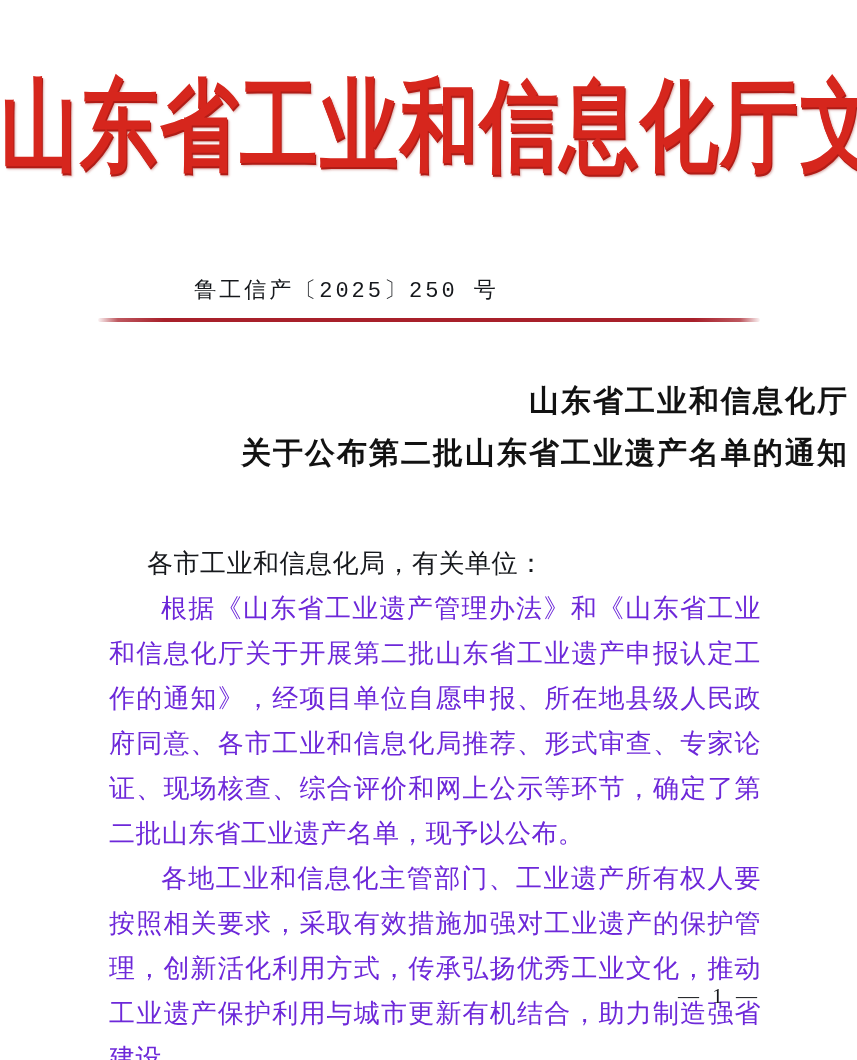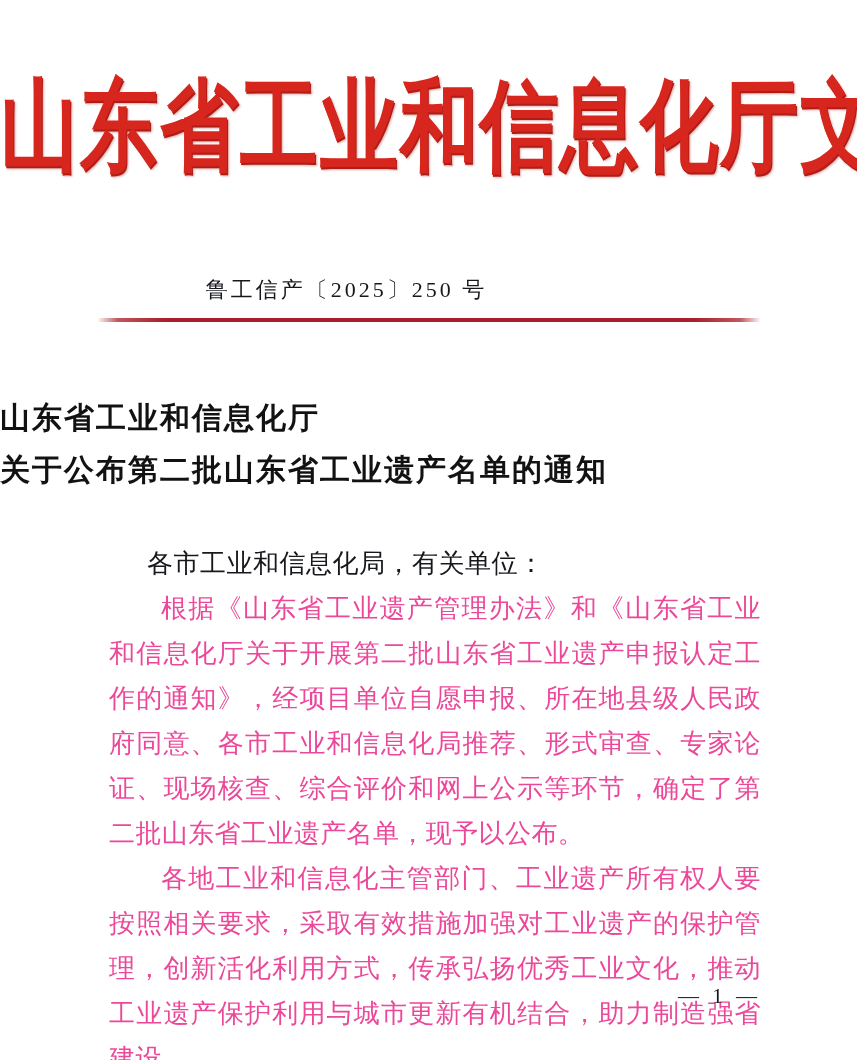--- a/index.html
+++ b/index.html
@@ -52,21 +52,21 @@
   
   .docnum {
     position: absolute;
     left: 0;
     top: 275px;
     width: 693px;
     text-align: center;
     font-size: 22px;
     letter-spacing: 3px;
     color: #16181c;
-    font-family: Liberation Serif, serif;
+    font-family: Liberation Mono, monospace;
   }
 
   
   .red-rule {
     position: absolute;
     left: 98px;
     top: 318px;
     width: 662px;
     height: 4px;
     border-radius: 2px;
@@ -76,23 +76,23 @@
         #a8202a 10%,
         #a8202a 90%,
         rgba(168, 32, 42, 0.75) 97%,
         rgba(168, 32, 42, 0.05) 100%);
   }
 
   
   .title-block {
     position: absolute;
     left: 0;
-    top: 392px;
+    top: 375px;
     width: 849px;
-    text-align: left;
+    text-align: right;
   }
 
   .title-line {
     font-family: "Liberation Serif", "DejaVu Serif", serif;
     font-size: 30px;
     font-weight: 700;
     letter-spacing: 2px;
     color: #121212;
     line-height: 52px;
     white-space: nowrap;
@@ -113,21 +113,21 @@
     color: #16181c;
     font-family: "Liberation Serif", "DejaVu Serif", serif;
     white-space: nowrap;
     margin-left: 38px;
   }
 
   .para {
     font-size: 26px;
     line-height: 45px;
     letter-spacing: 0.4px;
-    color: #ec4899;
+    color: #6d28d9;
     font-family: "Liberation Serif", "DejaVu Serif", serif;
     text-align: justify;
     text-justify: inter-character;
     text-indent: 2em;
     margin: 0;
   }
 
   
   .page-number {
     position: absolute;

